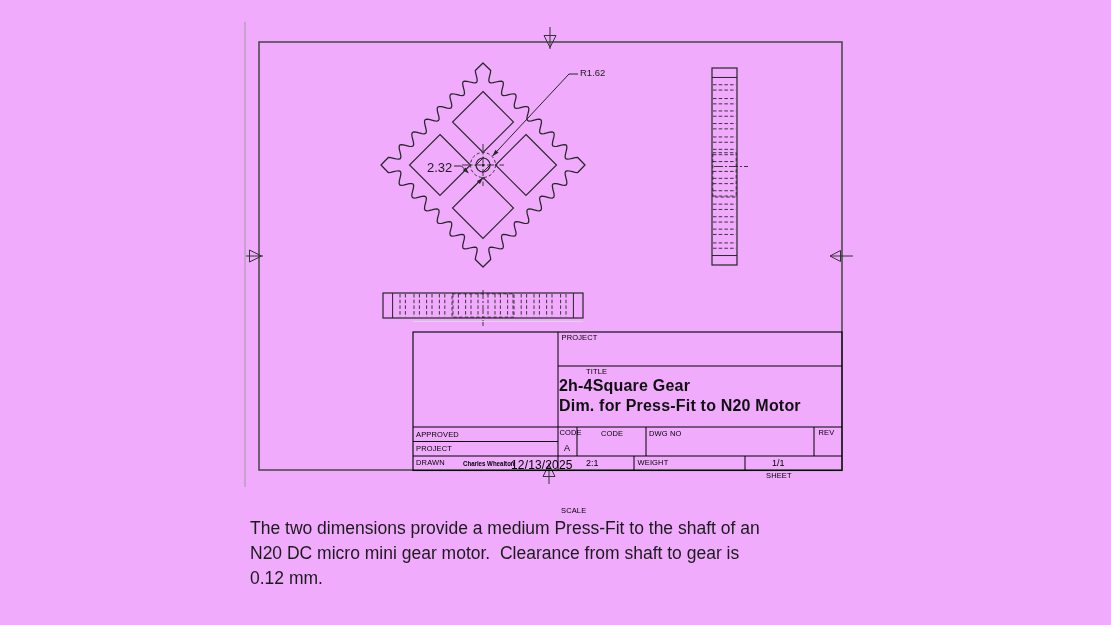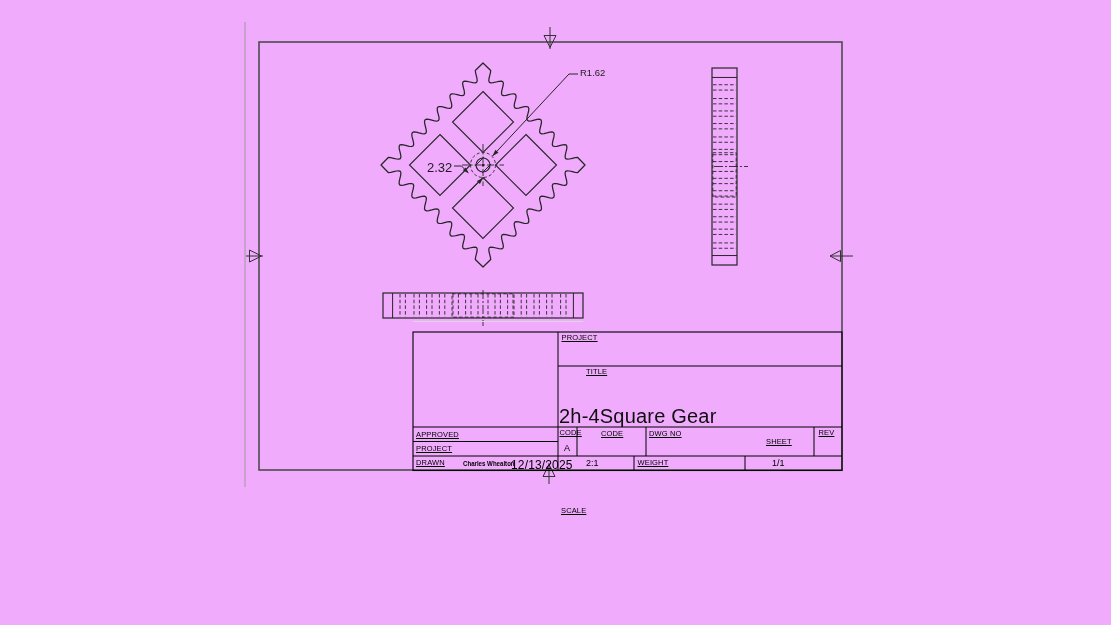--- a/index.html
+++ b/index.html
@@ -1,20 +1,20 @@
 <!DOCTYPE html>
 <html><head>
 <meta charset="utf-8">
 <style>
   html,body{margin:0;padding:0;background:#fff;}
   .stage{position:relative;width:1111px;height:625px;background:#f0abfc;overflow:hidden;
          font-family:"Liberation Sans",sans-serif;}
   .lbl{position:absolute;color:#1c1c1c;white-space:nowrap;line-height:1.1;}
-  .tb{position:absolute;color:#000;font-size:7.5px;letter-spacing:0.15px;white-space:nowrap;line-height:1;text-decoration:underline;}
-  .tb-title{position:absolute;color:#101010;font-size:20px;font-weight:400;white-space:nowrap;line-height:1;letter-spacing:0.2px;margin-top:28px;}
+  .tb{position:absolute;color:#000;font-size:7.5px;letter-spacing:0.15px;white-space:nowrap;line-height:1;}
+  .tb-title{position:absolute;color:#101010;font-size:16px;font-weight:700;white-space:nowrap;line-height:1;letter-spacing:0.2px;}
   .tb-val{position:absolute;color:#000;font-size:9px;white-space:nowrap;line-height:1;}
   .sig{position:absolute;color:#000;font-size:6.5px;font-weight:700;white-space:nowrap;line-height:1;transform:scaleX(.94);transform-origin:left;}
   .caption{position:absolute;left:250px;top:516px;width:620px;color:#1b1b1b;
            font-size:17.5px;line-height:25px;white-space:pre-wrap;}
   svg{position:absolute;left:0;top:0;}
 </style>
 </head>
 <body>
 
 <div class="stage">
@@ -141,32 +141,36 @@
         <line x1="745" y1="456" x2="745" y2="470.5" stroke="#000000" stroke-width="1" fill="none"></line>
       </g>
     </svg>
 
   <div class="lbl" style="left:580px;top:67.5px;font-size:9.5px;">R1.62</div>
   <div class="lbl" style="left:427px;top:161px;font-size:13px;">2.32</div>
 
   <div class="tb" style="left:561.5px;top:334px;">PROJECT</div>
   <div class="tb" style="left:586px;top:368px;">TITLE</div>
   <div class="tb-title" style="left:559px;top:378px;">2h-4Square Gear</div>
+  <div class="tb-title" style="left:559px;top:397.5px;">Dim. for Press-Fit to N20 Motor</div>
 
   <div class="tb" style="left:416px;top:430.5px;text-align:center;">APPROVED</div>
   <div class="tb" style="left:416px;top:444.5px;">PROJECT</div>
   <div class="tb" style="left:416px;top:459px;">DRAWN</div>
   <div class="sig" style="left:463px;top:460.5px;">Charles Whealton</div>
   <div class="tb" style="left:511px;top:459px;font-size:12px;">12/13/2025</div>
 
   <div class="tb" style="left:559.5px;top:428.5px;">CODE</div>
   <div class="tb-val" style="left:564px;top:444px;">A</div>
   <div class="tb" style="left:601px;top:429.5px;">CODE</div>
   <div class="tb" style="left:649px;top:429.5px;">DWG NO</div>
   <div class="tb" style="left:818.5px;top:428.5px;">REV</div>
 
   <div class="tb" style="left:561px;top:459px;margin-top:48px;">SCALE</div>
   <div class="tb-val" style="left:586px;top:458.5px;">2:1</div>
   <div class="tb" style="left:637.5px;top:459px;">WEIGHT</div>
-  <div class="tb" style="left:747px;top:438px;padding-left:19px;">SHEET</div>
+  <div class="tb" style="left:747px;top:472px;padding-left:19px;">SHEET</div>
   <div class="tb-val" style="left:772px;top:458.5px;">1/1</div>
 
+  <div class="caption">The two dimensions provide a medium Press-Fit to the shaft of an
+N20 DC micro mini gear motor.  Clearance from shaft to gear is
+0.12 mm.</div>
 </div>
 
 </body></html>

